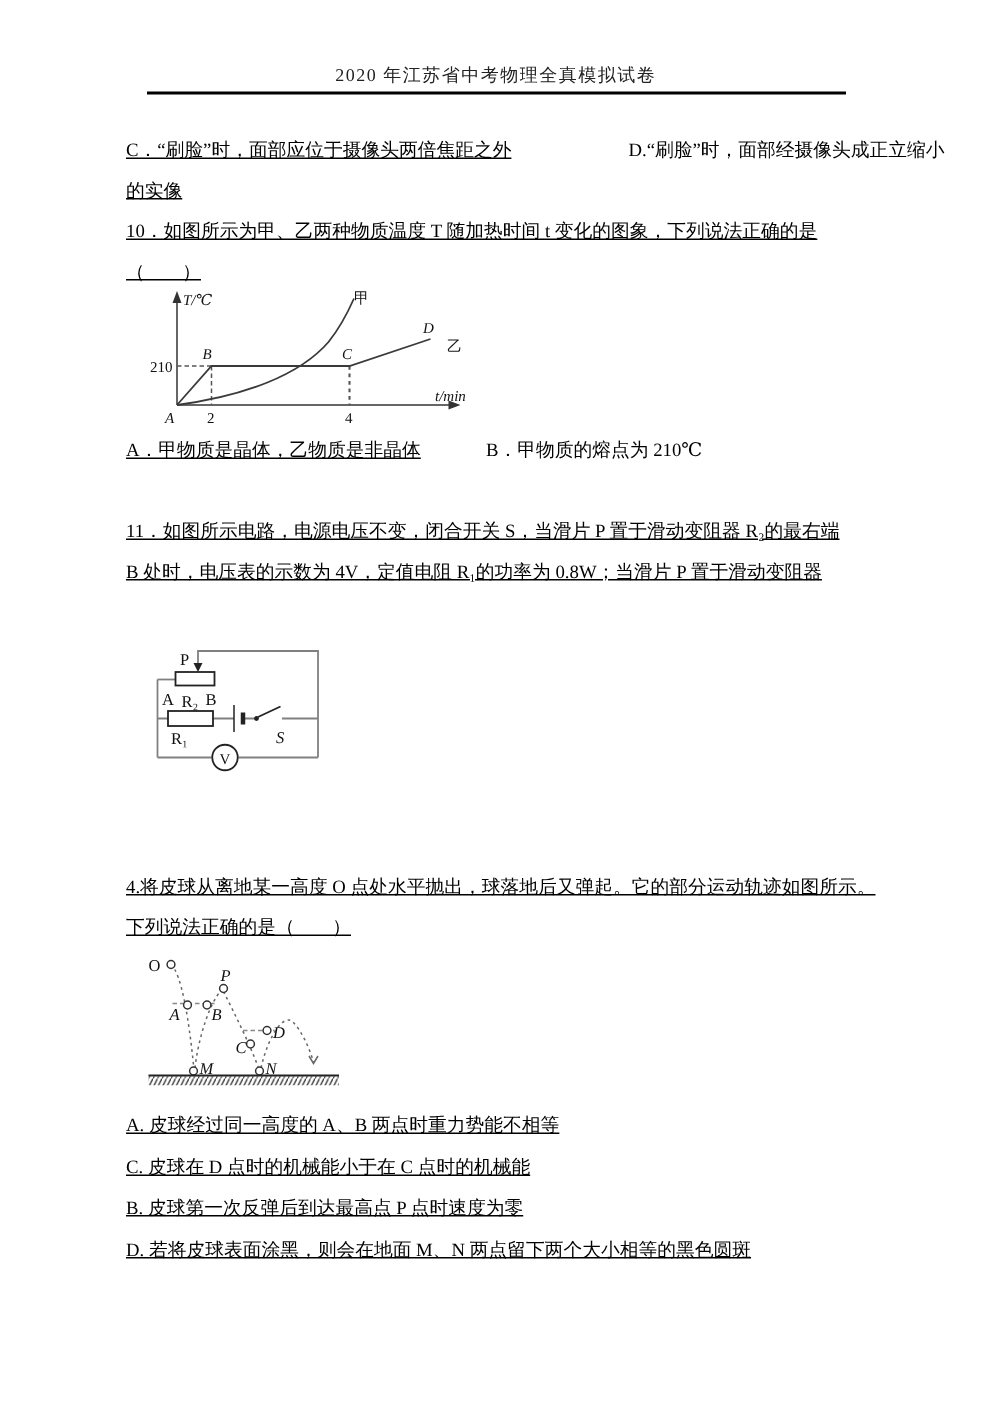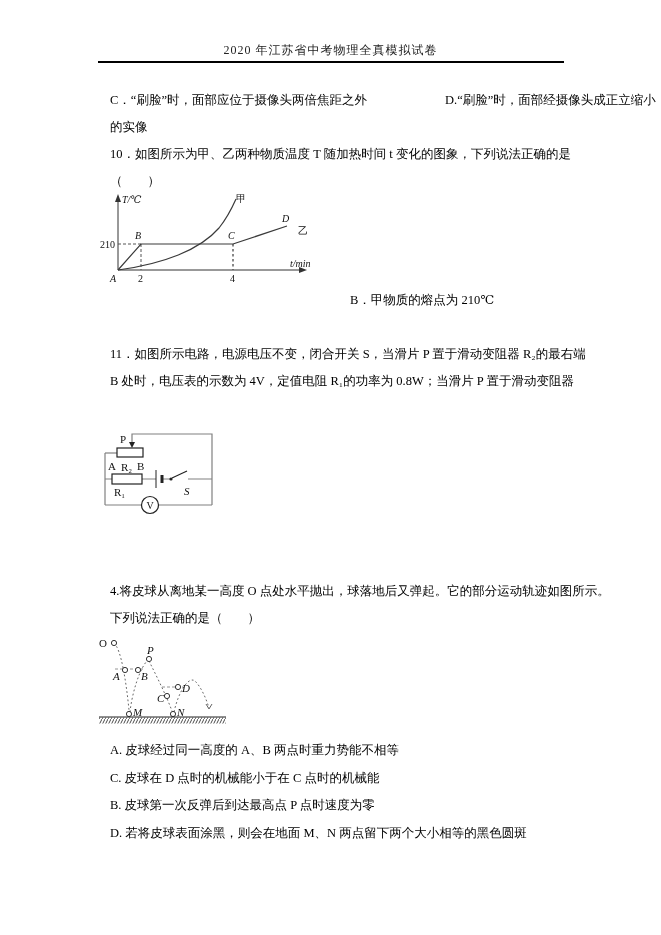--- a/index.html
+++ b/index.html
@@ -8,21 +8,21 @@
     font-family:"Liberation Serif","DejaVu Serif",serif; color:#000;
     overflow:hidden;
   }
   .abs { position:absolute; }
   .hdr-title {
     position:absolute; top:42px; left:0; width:661px; text-align:center;
     font-size:12px; color:#222; letter-spacing:1px;
   }
   .hdr-rule { position:absolute; top:61px; left:98px; width:466px; border-top:2px solid #000; }
   .line { font-size:12.5px; line-height:27px; white-space:nowrap; }
-  .block { position:absolute; left:110px; width:467px; }
+  .block { position:absolute; left:84px; width:467px;text-decoration:underline; }
   .optrow { position:relative; height:27px; }
   .optrow .right { position:absolute; top:0; }
   svg { display:block; }
   svg text { font-family:"Liberation Serif","DejaVu Serif",serif; fill:#111; }
   .it { font-style:italic; }
 </style>
 </head>
 <body>
 
 <div class="page">
@@ -66,20 +66,21 @@
     <text x="132" y="96" font-size="10">4</text>
     <text x="37" y="53" font-size="10" class="it">B</text>
     <text x="130" y="53" font-size="10" class="it">C</text>
     <text x="184" y="36" font-size="10" class="it">D</text>
     <text x="138" y="16" font-size="10">甲</text>
     <text x="200" y="48" font-size="10">乙</text>
   </svg>
 
   <div class="block" style="top:287px">
     <div class="optrow line">
+      <span>A．甲物质是晶体，乙物质是非晶体</span>
       <span class="right" style="left:240px">B．甲物质的熔点为 210℃</span>
     </div>
   </div>
 
   <div class="block" style="top:341px">
     <div class="line">11．如图所示电路，电源电压不变，闭合开关 S，当滑片 P 置于滑动变阻器 R₂的最右端</div>
     <div class="line">B 处时，电压表的示数为 4V，定值电阻 R₁的功率为 0.8W；当滑片 P 置于滑动变阻器</div>
   </div>
 
   <svg class="abs" style="left:100px;top:428px" width="118" height="90" viewBox="0 0 118 90">

